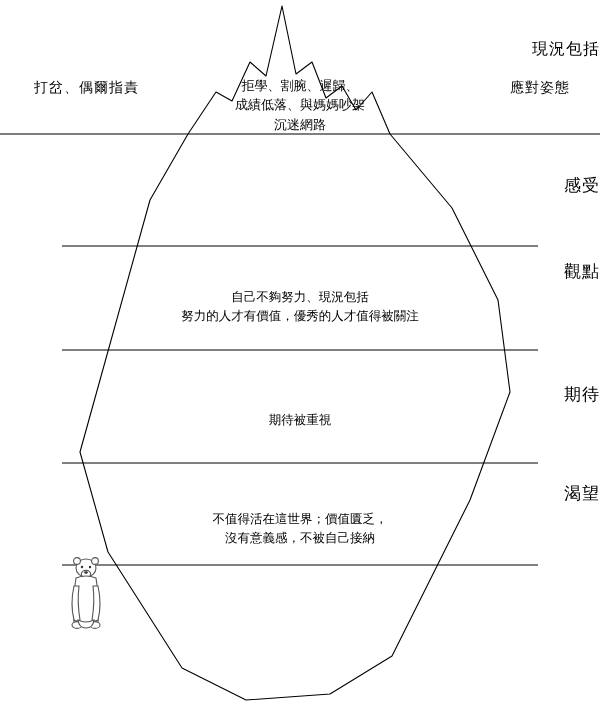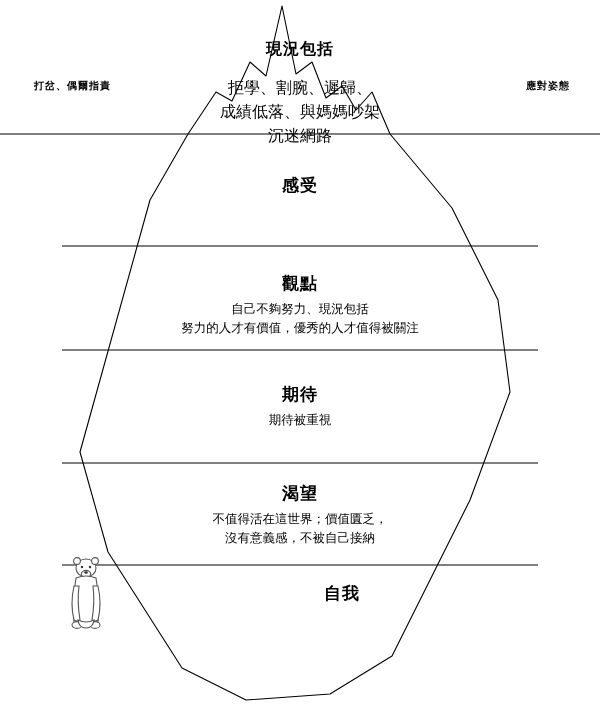--- a/index.html
+++ b/index.html
@@ -26,46 +26,47 @@
     height: 706px;
   }
   .layer {
     position: absolute;
     text-align: center;
     width: 100%;
     left: 0;
   }
   .layer-title {
     font-size: 17px;
-    font-weight: bold;
+    font-weight: normal;
     letter-spacing: 1px;
     line-height: 1.35;
     margin-bottom: 4px;
+    text-align: right;
   }
   .layer-body {
     font-size: 12.5px;
     line-height: 1.55;
     white-space: pre-line;
   }
   .side-label {
     position: absolute;
-    font-size: 10px;
-    font-weight: bold;
+    font-size: 14px;
+    font-weight: normal;
     letter-spacing: 1px;
   }
   #label-left  { left: 34px;  top: 79px; }
   #label-right { right: 30px; top: 79px; text-align: right; }
 
   
   #layer-surface { top: 38px; }
   #layer-surface .layer-title { font-size: 16px; }
-  #layer-surface .layer-body  { font-size: 16px; line-height: 1.5; margin-top: 16px; }
+  #layer-surface .layer-body  { font-size: 13px; line-height: 1.5; margin-top: 16px; }
 
   #layer-feelings  { top: 174px; }
-  #layer-views     { top: 272px; }
+  #layer-views     { top: 260px; }
   #layer-expect    { top: 383px; }
   #layer-desire    { top: 482px; }
   #layer-self      { top: 582px; padding-left: 42px; }
 
   #bear {
     position: absolute;
     left: 64px;
     top: 556px;
     width: 44px;
     height: 96px;

